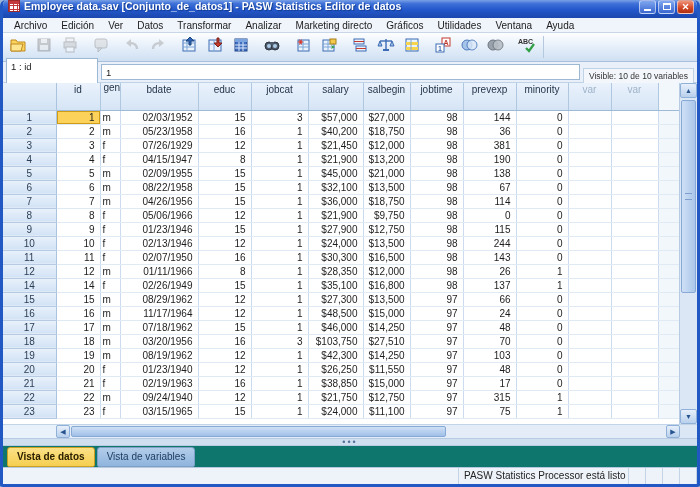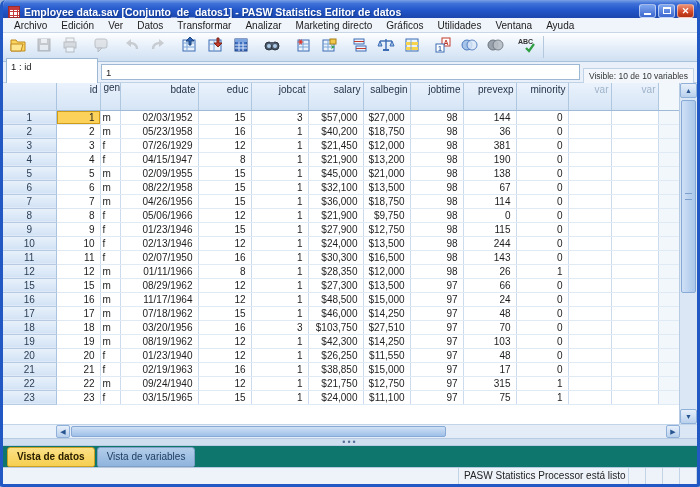--- a/index.html
+++ b/index.html
@@ -4,21 +4,21 @@
 <style>
   * { margin:0; padding:0; box-sizing:border-box; }
   html,body { width:700px; height:487px; background:#9db6d9; font-family:"Liberation Sans", sans-serif; }
   .window{
     width:700px; height:487px; display:flex; flex-direction:column;
     background:#ecf2fb; border:3px solid #2258c4; border-top:none;
     border-radius:6px 6px 3px 3px; overflow:hidden;
   }
   
   .titlebar{
-    height:18px; flex:0 0 18px; display:flex; align-items:flex-end; gap:4px; padding:0 3px 0 5px;
+    height:18px; flex:0 0 18px; display:flex; align-items:flex-start; gap:4px; padding:0 3px 0 5px;
     background:linear-gradient(180deg,#7aa1e6 0%,#3f71d8 20%,#2357cb 55%,#1b47ad 100%);
   }
   .app-icon{ width:12px; height:12px; background:#fff; border:1px solid #9d2b2b; flex:0 0 12px;
     background-image:linear-gradient(#c53b3b 3px, transparent 3px),
       linear-gradient(90deg,#c53b3b 1px, transparent 1px),
       linear-gradient(#c53b3b 1px, transparent 1px);
     background-size:100% 100%, 4px 100%, 100% 4px; }
   .title-text{ color:#fff; font-size:10.5px; font-weight:bold; text-shadow:1px 1px 1px #123a8c;
     white-space:nowrap; overflow:hidden; flex:1; }
   .winbtns{ display:flex; gap:2px; }
@@ -50,21 +50,21 @@
   .cellref .valbox{ flex:1; height:16px; background:#fff; border:1px solid #9db8d2;
     font-size:9.5px; color:#222; padding:1px 4px; line-height:13px; }
   .cellref .visinfo{ flex:0 0 auto; font-size:8.5px; color:#333; background:#f3f7fc;
     border:1px solid #c0d2e6; height:16px; line-height:14px; padding:0 5px;margin-top:7px; }
   
   .grid-zone{ flex:1; display:flex; min-height:0; background:#eef4fb; }
   .grid-viewport{ flex:1; overflow:hidden; background:#fff; border-right:1px solid #b7cce2; }
   table.grid{ border-collapse:collapse; table-layout:fixed; width:100%; }
   .grid th, .grid td{ font-size:10px; font-weight:normal; overflow:hidden; white-space:nowrap; }
   .grid thead th{
-    height:27px; vertical-align:top; text-align:right; padding:1px 2px;
+    height:27px; vertical-align:top; text-align:center; padding:1px 2px;
     background:linear-gradient(180deg,#eaf2fc,#d5e4f5);
     border-right:1px solid #b0c7e0; border-bottom:1px solid #9fbad6; color:#25354a;
   }
   .grid thead th.ghost{ color:#9fb3c9; }
   .grid thead th.wrap{ word-break:break-all; line-height:8px; padding:1px 3px; text-align:left; }
   .grid td{ height:14px; padding:0 5px; border-right:1px solid #ccdcee; border-bottom:1px solid #e0eaf5;
     color:#1d1d1d; background:#fff; }
   .grid td.al-r{ text-align:right; } .grid td.al-l{ text-align:left; padding:0 2px; }
   .grid .rowhdr{
     width:53px; text-align:center; vertical-align:middle;
@@ -509,20 +509,36 @@
               <td class="al-r">$28,350</td>
               <td class="al-r">$12,000</td>
               <td class="al-r">98</td>
               <td class="al-r">26</td>
               <td class="al-r">1</td>
               <td class="al-r"></td>
               <td class="al-r"></td>
               <td class="filler"></td>
             </tr>
             <tr>
+              <td class="rowhdr">14</td>
+              <td class="al-r">14</td>
+              <td class="al-l">f</td>
+              <td class="al-r">02/26/1949</td>
+              <td class="al-r">15</td>
+              <td class="al-r">1</td>
+              <td class="al-r">$35,100</td>
+              <td class="al-r">$16,800</td>
+              <td class="al-r">98</td>
+              <td class="al-r">137</td>
+              <td class="al-r">1</td>
+              <td class="al-r"></td>
+              <td class="al-r"></td>
+              <td class="filler"></td>
+            </tr>
+            <tr>
               <td class="rowhdr">15</td>
               <td class="al-r">15</td>
               <td class="al-l">m</td>
               <td class="al-r">08/29/1962</td>
               <td class="al-r">12</td>
               <td class="al-r">1</td>
               <td class="al-r">$27,300</td>
               <td class="al-r">$13,500</td>
               <td class="al-r">97</td>
               <td class="al-r">66</td>

